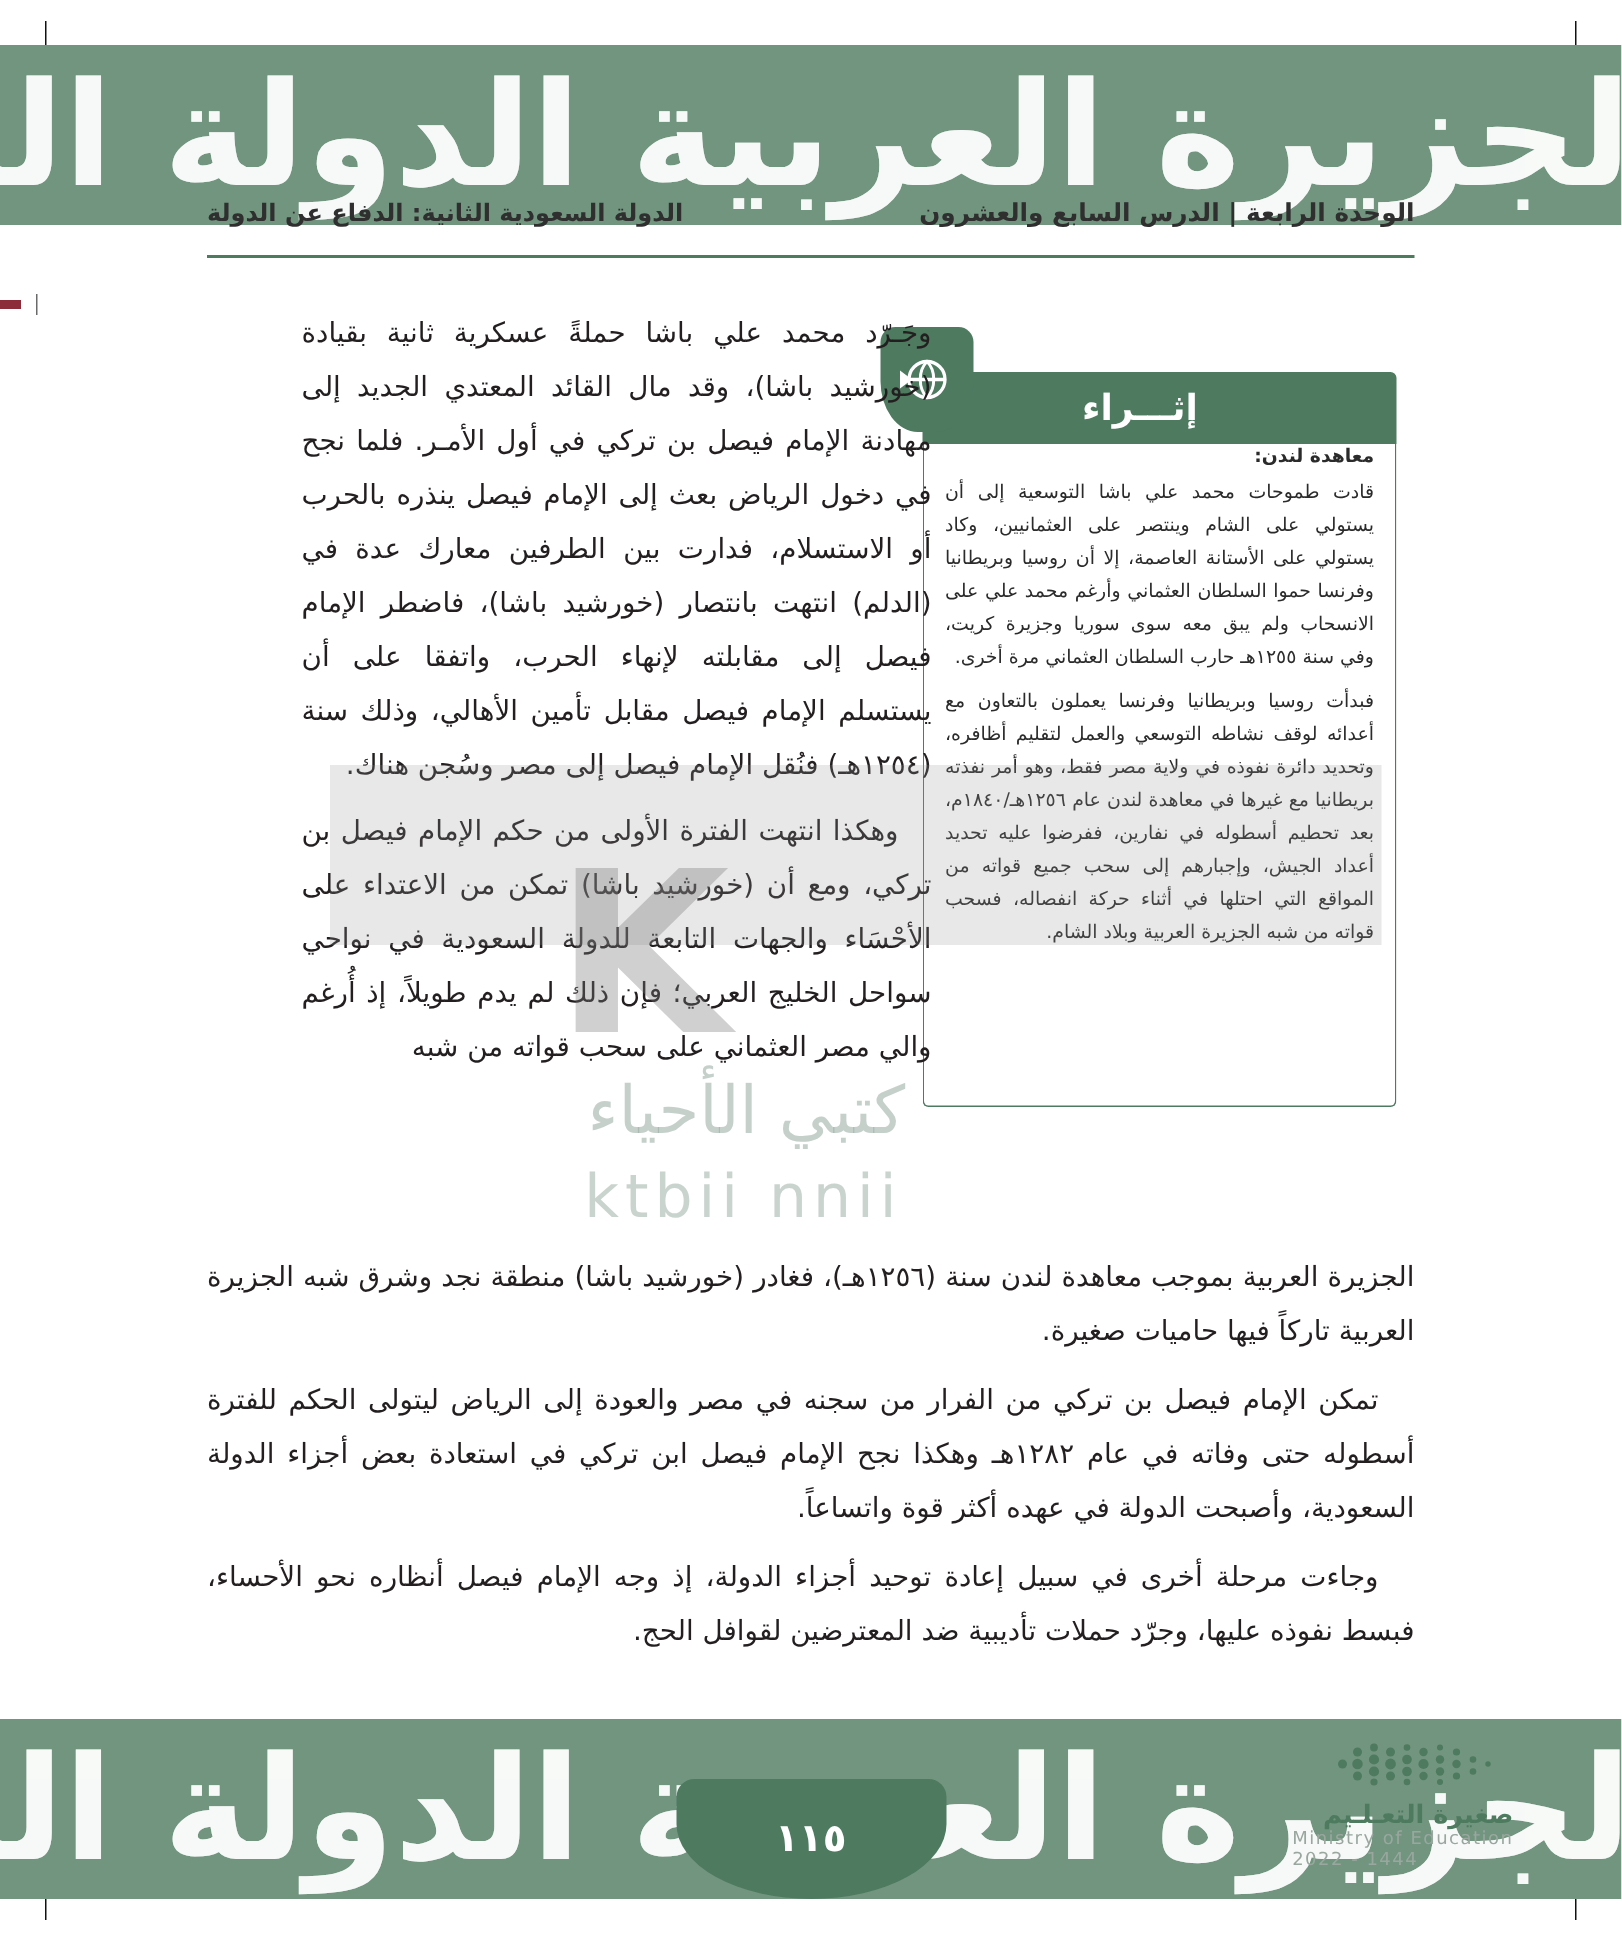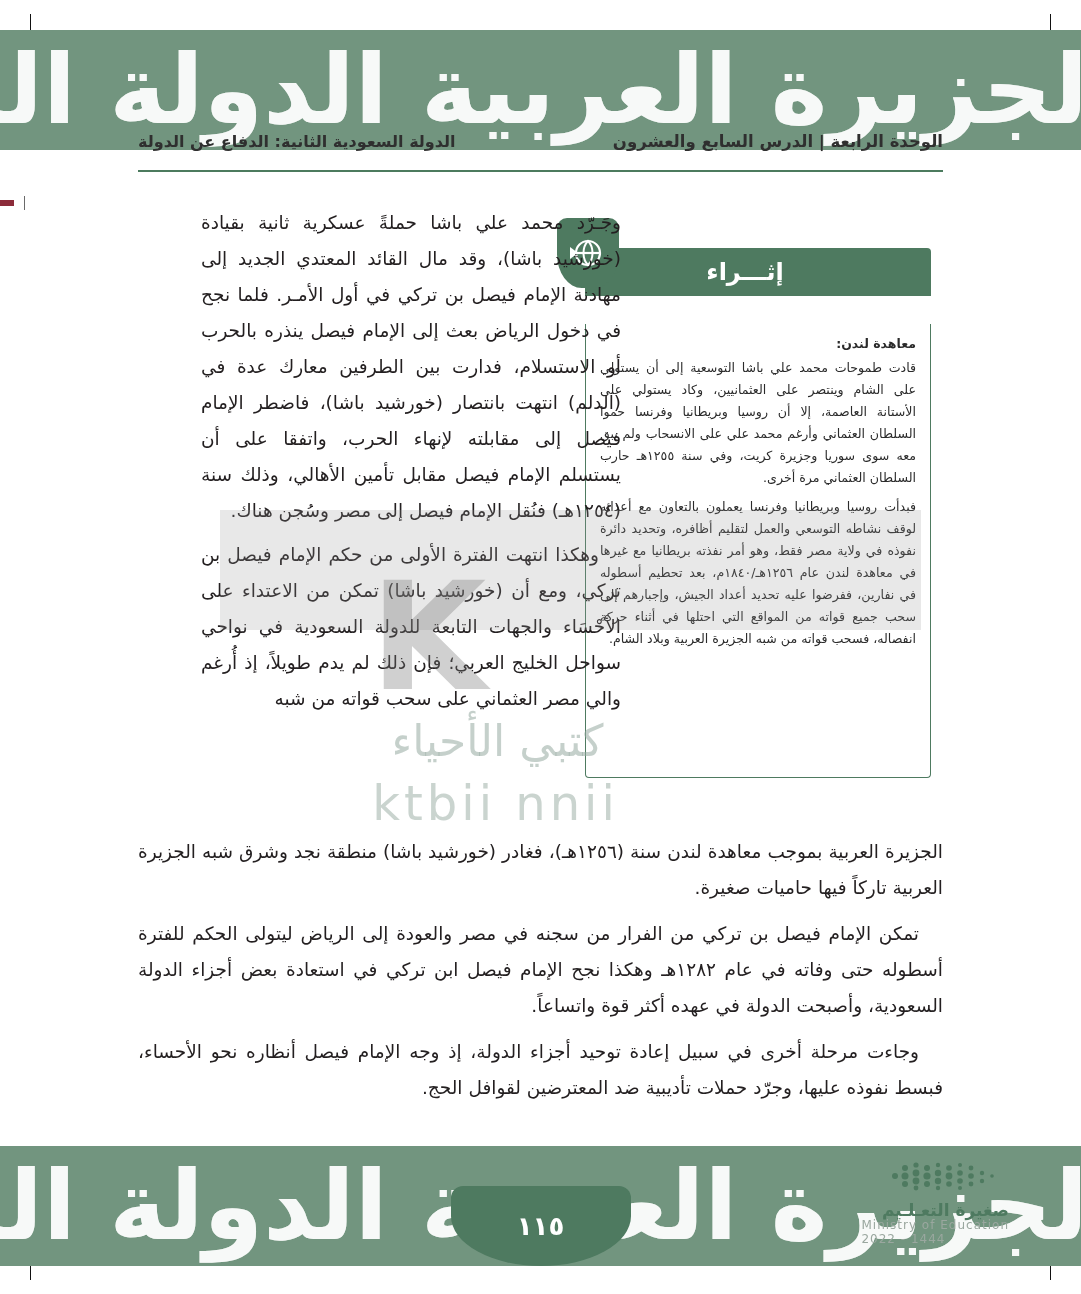--- a/index.html
+++ b/index.html
@@ -153,21 +153,21 @@
     line-height: 36px;
   }
   .full-width p { margin: 0 0 10px 0; text-align: justify; text-align-last: right; }
   .full-width p.ind { text-indent: 24px; }
 
   
   .enrich {
     position: absolute;
     top: 248px;
     right: 150px;
-    width: 346px;
+    width: 316px;
   }
   .enrich-header {
     position: relative;
     height: 48px;
     background: #4e7a60;
     border-radius: 4px 4px 0 0;
     display: flex;
     align-items: center;
     justify-content: center;
   }
@@ -189,25 +189,24 @@
     display: flex;
     align-items: center;
     justify-content: center;
   }
   .enrich-badge svg { display:block; }
 
   .enrich-body {
     border: 1.5px solid #4e7a60;
     border-top: none;
     border-radius: 0 0 4px 4px;
-    padding: 12px 14px 16px 14px;
+    padding: 0 14px 16px 14px;
     direction: rtl;
     background: rgba(255,255,255,0.55);
     min-height: 425px;
-    margin-top: 28px;
   }
   .enrich-sub {
     font-size: 12.5px;
     font-weight: 700;
     color: #2b2b2b;
     margin-bottom: 6px;
     text-align: right;
   }
   .enrich-text {
     font-size: 12.6px;
@@ -254,21 +253,21 @@
     font-size: 44px;
     color: rgba(150,170,160,0.55);
     letter-spacing: 6px;
   }
   .wm-en {
     position: absolute;
     top: 345px;
     left: 120px;
     right: 210px;
     text-align: center;
-    font-size: 48px;
+    font-size: 40px;
     color: rgba(150,170,160,0.5);
     letter-spacing: 4px;
   }
   .page-badge {
     position: absolute;
     bottom: 28px;
     left: 50%;
     transform: translateX(-50%);
     width: 180px;
     height: 80px;

